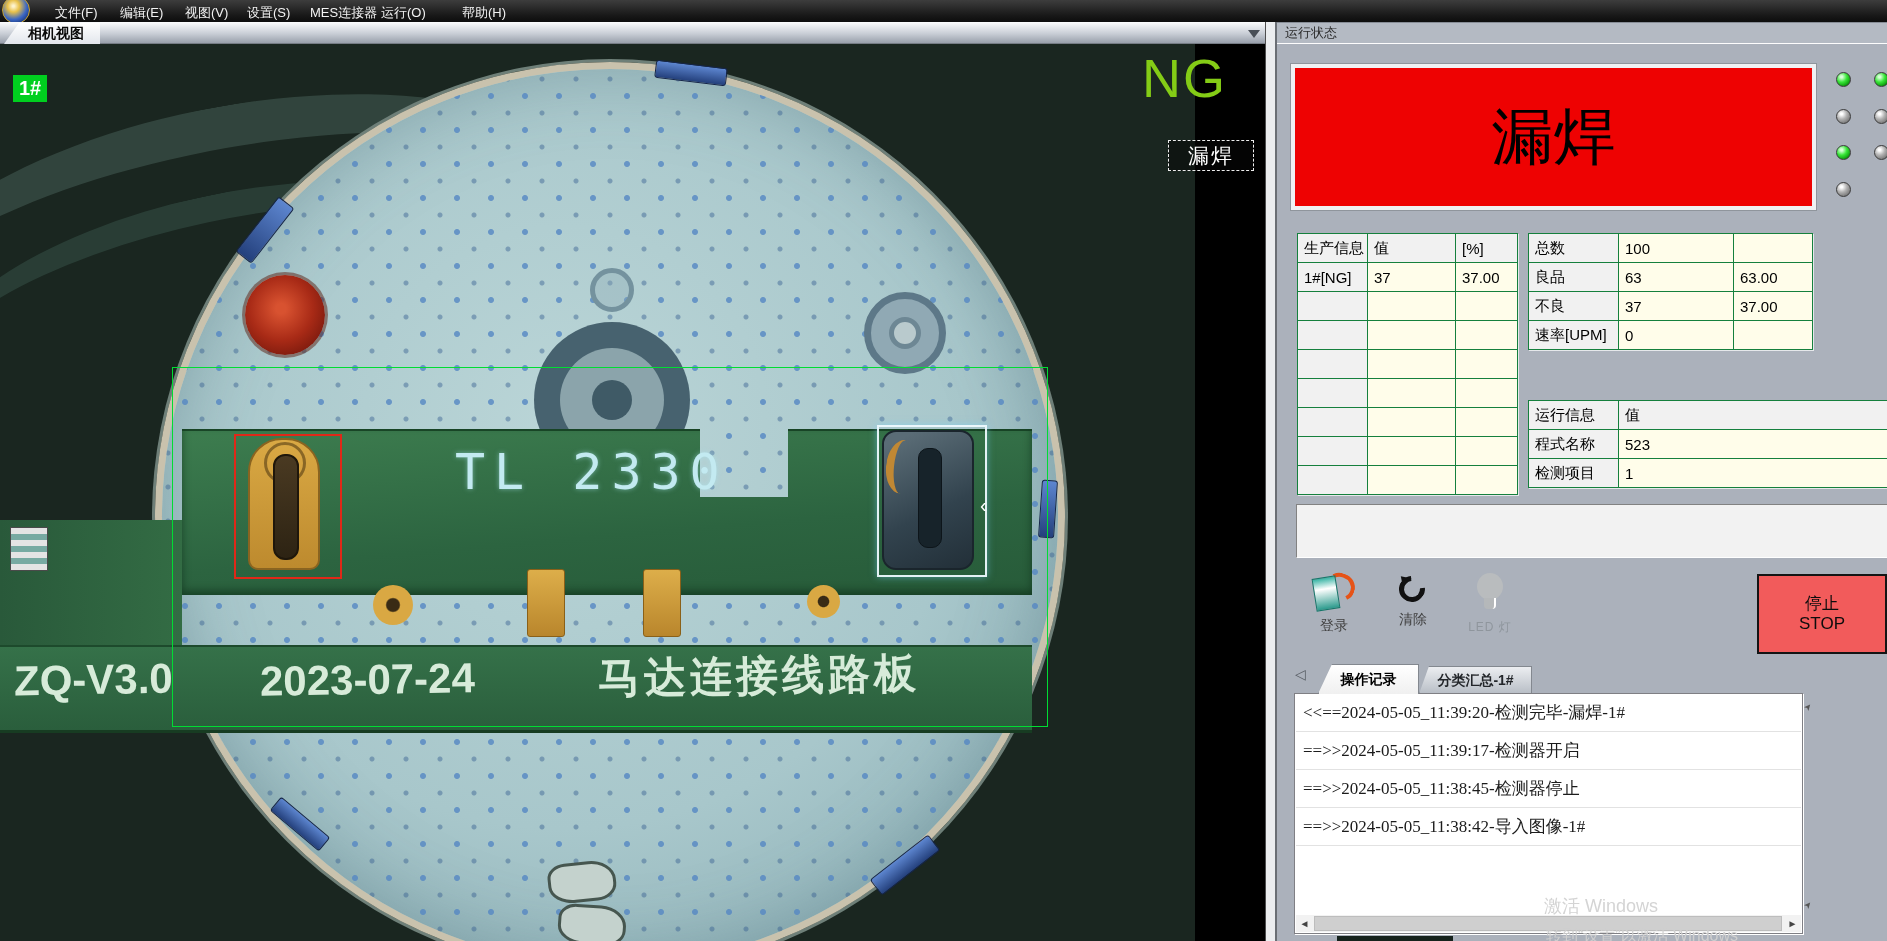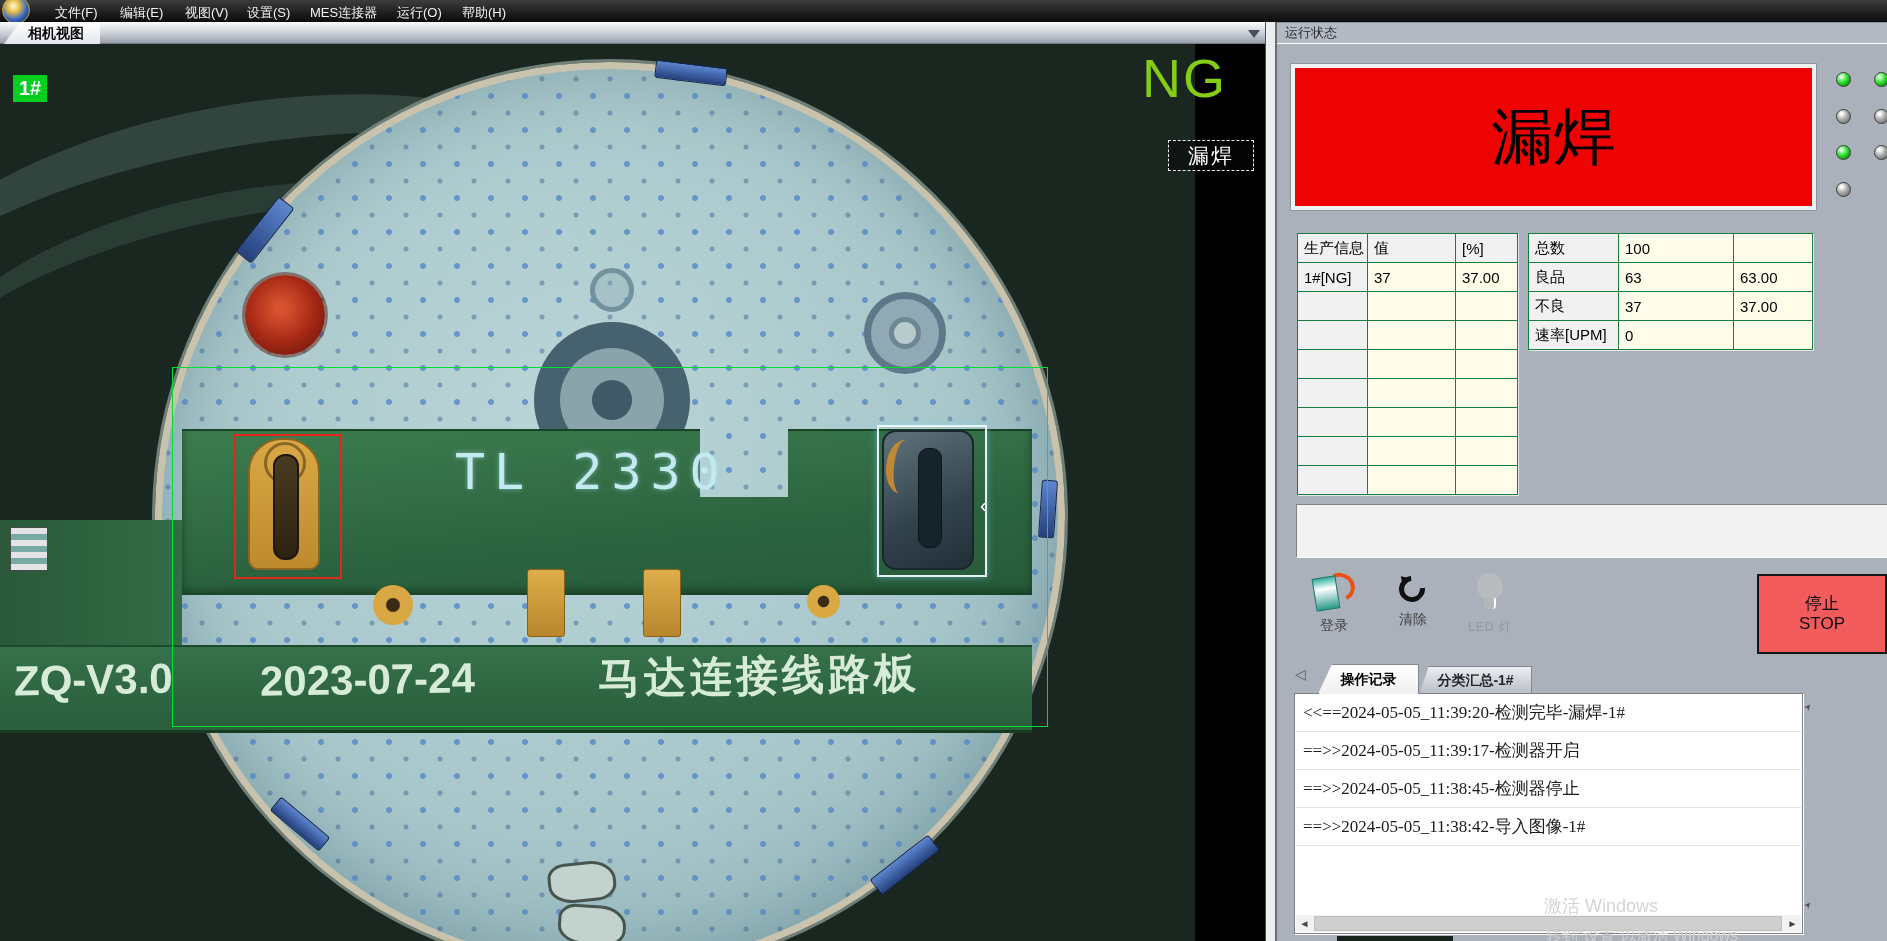--- a/index.html
+++ b/index.html
@@ -179,21 +179,21 @@
 
 <div id="app">
 
   <div class="menubar">
     <div class="logo"></div>
     <span class="menu-item" style="left:55px">文件(F)</span>
     <span class="menu-item" style="left:120px">编辑(E)</span>
     <span class="menu-item" style="left:185px">视图(V)</span>
     <span class="menu-item" style="left:247px">设置(S)</span>
     <span class="menu-item" style="left:310px">MES连接器</span>
-    <span class="menu-item" style="left:397px">运行(O)</span>
+    <span class="menu-item" style="left:381px">运行(O)</span>
     <span class="menu-item" style="left:462px">帮助(H)</span>
   </div>
 
   <div class="tabstrip">
     <div class="camtab">相机视图</div>
   </div>
   <div class="tab-dd"></div>
 
   <div class="status-titlebar">
     <span>运行状态</span>
@@ -356,20 +356,40 @@
       <td class="val">37.00</td>
     </tr>
     <tr>
       <td class="lbl">速率[UPM]</td>
       <td class="val">0</td>
       <td class="val"></td>
     </tr>
   </tbody>
     </table>
 
+  <table class="t" style="left:1528px;top:400px;width:359px">
+    <colgroup>
+        <col style="width:90px">
+        <col style="width:269px">
+      </colgroup>
+    <tbody>
+        <tr>
+      <td class="lbl">运行信息</td>
+      <td class="lbl">值</td>
+    </tr>
+    <tr>
+      <td class="lbl">程式名称</td>
+      <td class="val">523</td>
+    </tr>
+    <tr>
+      <td class="lbl">检测项目</td>
+      <td class="val">1</td>
+    </tr>
+  </tbody>
+    </table>
 
   <div class="white-field"></div>
 
   <div class="toolbtn" style="left:1302px;width:64px">
     <div class="icon-login">
       <div class="lanyard"></div>
         <div class="card"></div>
     </div>
     <div class="cap">登录</div>
   </div>

